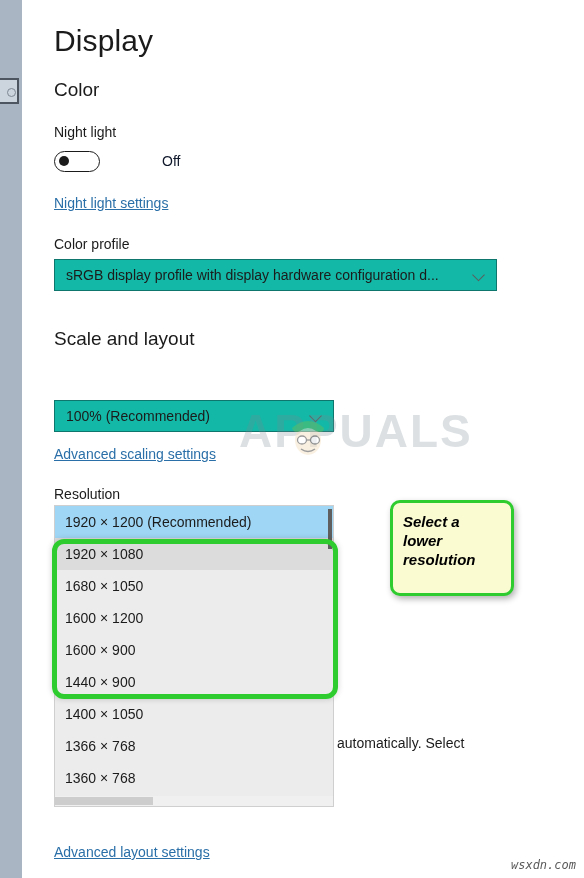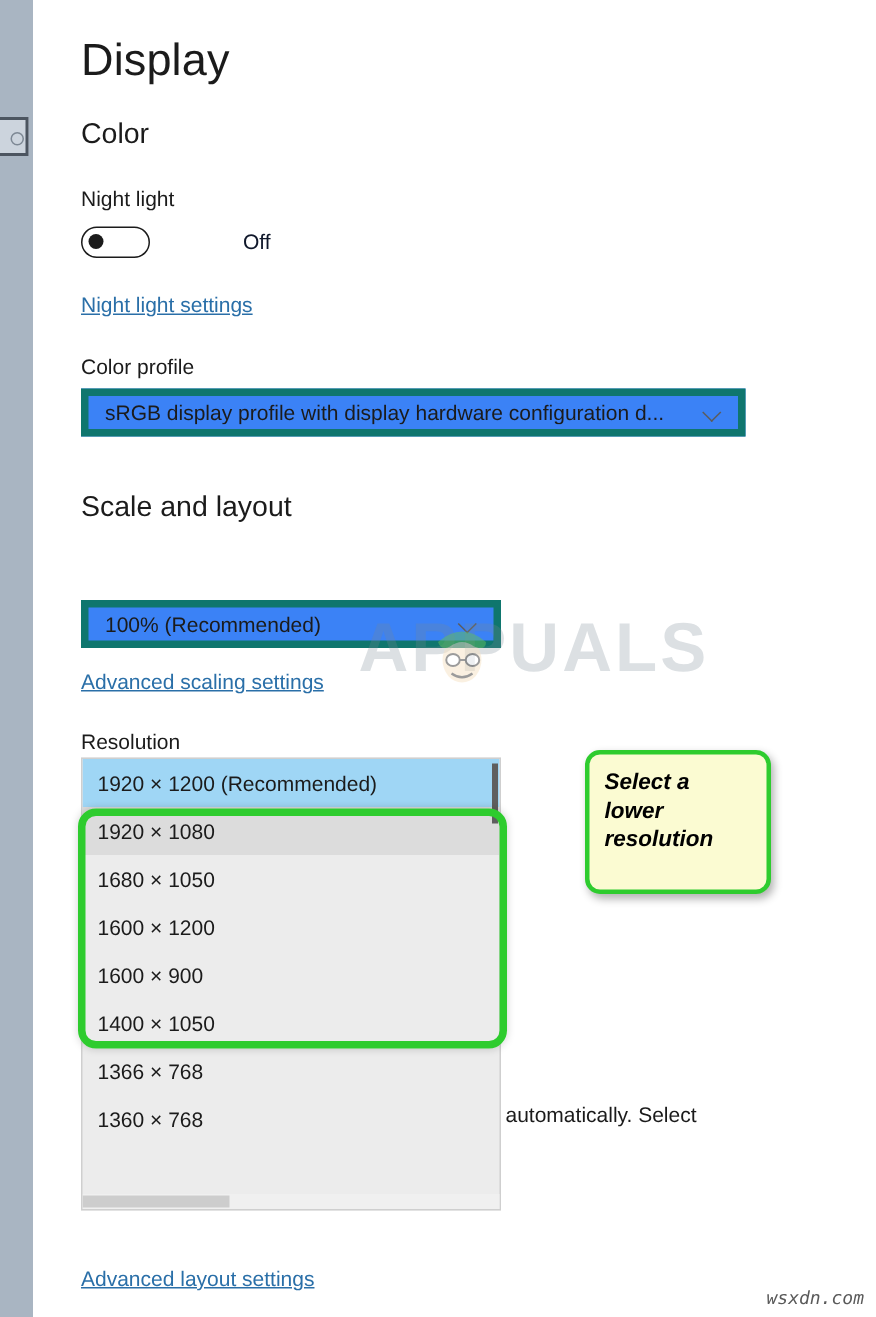--- a/index.html
+++ b/index.html
@@ -85,22 +85,22 @@
   }
   .toggle-state {
     position: absolute; left: 60px; top: 2px;
     font-size: 14px; color: #0f172a; margin-left: 48px;
   }
 
   
   .combo {
     position: absolute; left: 0;
     height: 32px;
-    border: 5px solid #0f766e;
-    background: #3b82f6;
+    border: 1px solid #0f766e;
+    background: #14b8a6;
   }
   .combo-colorprof { top: 259px; width: 443px; }
   .combo-scale     { top: 400px; width: 280px; }
   .combo-text {
     position: absolute; left: 11px; top: 50%;
     transform: translateY(-50%);
     font-size: 14px; color: #1b1b1b;
     white-space: nowrap; overflow: hidden;
   }
   .chev {
@@ -263,20 +263,21 @@
 
     <div class="behind-text" style="padding-left:283px;">automatically. Select</div>
 
     <div class="dropdown">
       <div>
         <div class="dd-item selected">1920 × 1200 (Recommended)</div>
         <div class="dd-item hover">1920 × 1080</div>
         <div class="dd-item">1680 × 1050</div>
         <div class="dd-item">1600 × 1200</div>
         <div class="dd-item">1600 × 900</div>
+        <div class="dd-item">1440 × 900</div>
         <div class="dd-item">1400 × 1050</div>
         <div class="dd-item">1366 × 768</div>
         <div class="dd-item">1360 × 768</div>
       </div>
       <div class="dd-vscroll"></div>
       <div class="dd-hscroll-track">
         <div class="dd-hscroll-thumb"></div>
       </div>
     </div>
 

